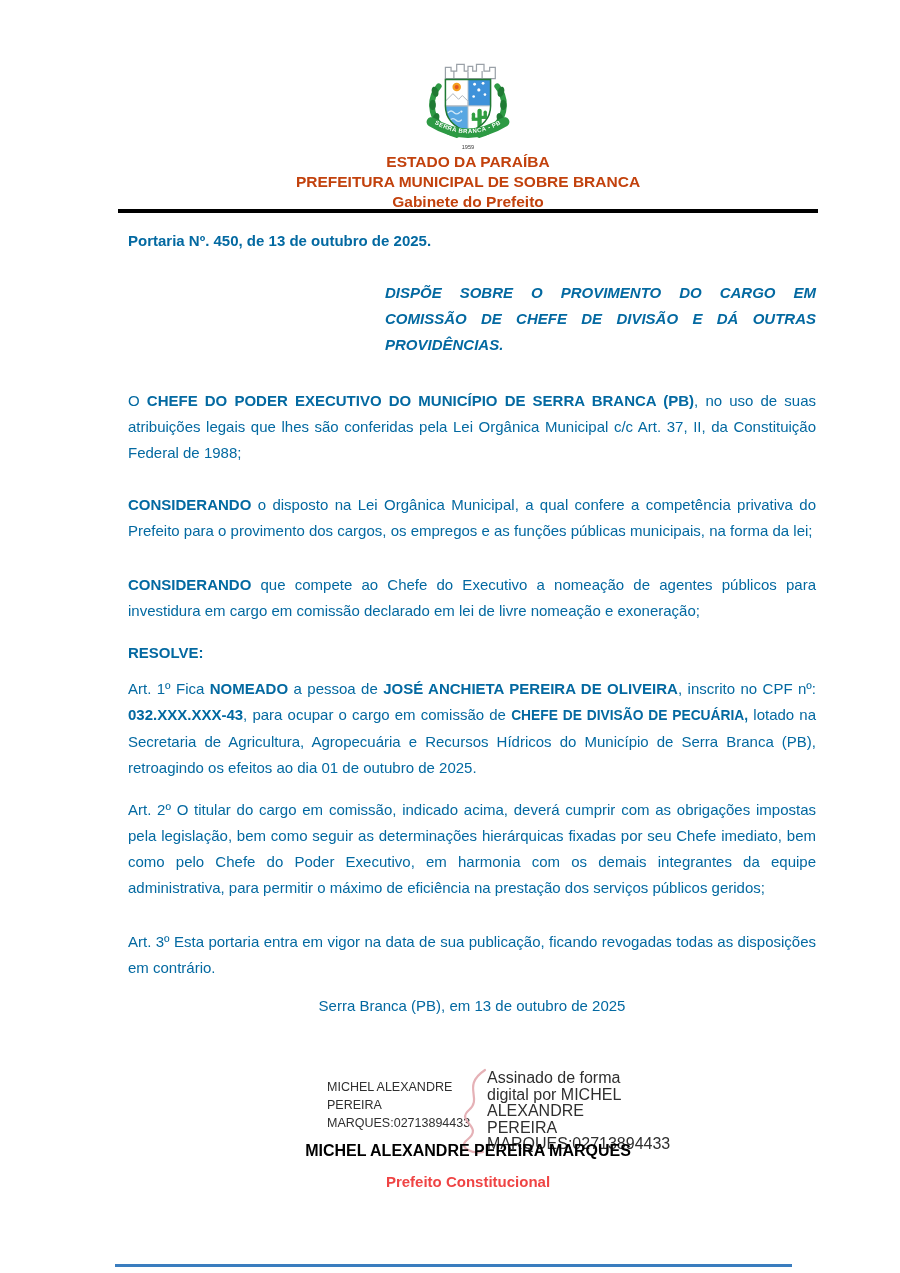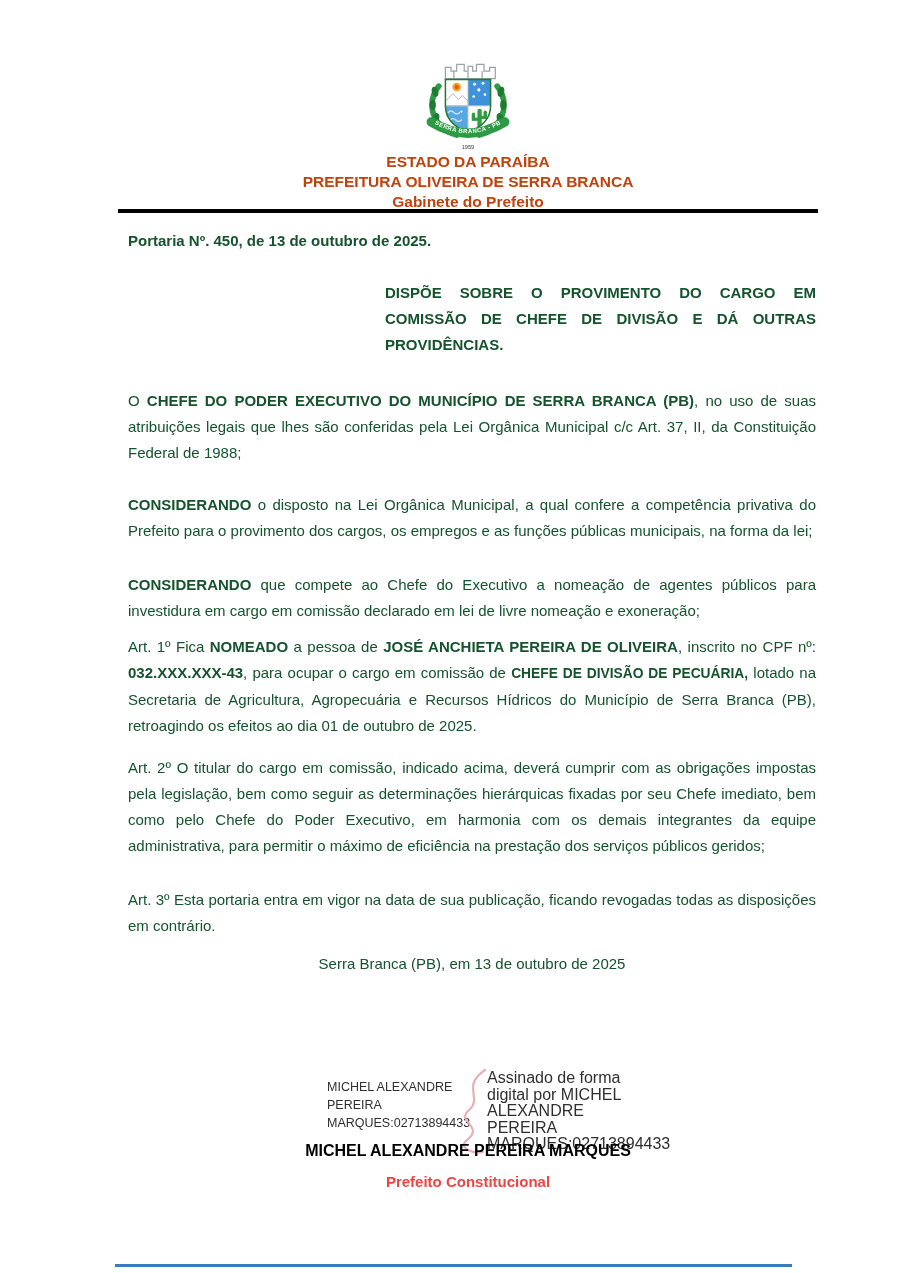--- a/index.html
+++ b/index.html
@@ -18,27 +18,27 @@
   .crest-wrap{margin-top:56px;height:92px;}
   .header-lines{margin-top:4px;font-weight:bold;font-size:15.5px;line-height:20px;color:#c2410c;}
   .rule{
     position:absolute;top:209px;left:118px;width:700px;height:0;
     border-top:4px solid #000;
   }
 
   
   .content{
     position:absolute;top:228px;left:128px;width:688px;
-    font-size:15px;line-height:26px;color:#14532d;
+    font-size:15px;line-height:26px;color:#0369a1;
   }
   .content p{margin:0;text-align:justify;}
   .doc-title{font-weight:bold;margin:0;}
   .epigraph{
     margin:26px 0 0 257px !important;
-    font-weight:bold;text-align:justify;
+    font-weight:bold;text-align:justify;font-style:italic;
   }
   .p-preamble{margin-top:30px !important;}
   .p-considerando1{margin-top:26px !important;}
   .p-considerando2{margin-top:28px !important;}
   .p-resolve{margin-top:16px !important;font-weight:bold;}
   .p-art1{margin-top:10px !important;}
   .p-art2{margin-top:16px !important;}
   .p-art3{margin-top:28px !important;}
   .dateline{margin-top:12px !important;text-align:center !important;}
   .b{font-weight:bold;}
@@ -142,32 +142,33 @@
 
         <path d="M16 70 Q55 94 94 70" fill="none" stroke="#2d9a44" stroke-width="10" stroke-linecap="round"></path>
         <text font-size="6.4" font-weight="bold" fill="#ffffff" letter-spacing="0.5">
           <textPath href="#ribbonArc" startOffset="50%" text-anchor="middle">SERRA BRANCA - PB</textPath>
         </text>
         <text x="55" y="99" font-size="6" text-anchor="middle" fill="#3a3a3a">1959</text>
       </svg>
     </div>
     <div class="header-lines">
       <div>ESTADO DA PARAÍBA</div>
-      <div>PREFEITURA OLIVEIRA DE SERRA BRANCA</div>
+      <div>PREFEITURA MUNICIPAL DE SOBRE BRANCA</div>
       <div>Gabinete do Prefeito</div>
     </div>
   </div>
   <div class="rule"></div>
 
   <div class="content">
     <p class="doc-title">Portaria Nº. 450, de 13 de outubro de 2025.</p>
     <p class="epigraph">DISPÕE SOBRE O PROVIMENTO DO CARGO EM COMISSÃO DE CHEFE DE DIVISÃO E DÁ OUTRAS PROVIDÊNCIAS.</p>
     <p class="p-preamble"><span>O </span><span class="b">CHEFE DO PODER EXECUTIVO DO MUNICÍPIO DE SERRA BRANCA (PB)</span><span>, no uso de suas atribuições legais que lhes são conferidas pela Lei Orgânica Municipal c/c Art. 37, II, da Constituição Federal de 1988;</span></p>
     <p class="p-considerando1"><span class="b">CONSIDERANDO</span><span> o disposto na Lei Orgânica Municipal, a qual confere a competência privativa do Prefeito para o provimento dos cargos, os empregos e as funções públicas municipais, na forma da lei;</span></p>
     <p class="p-considerando2"><span class="b">CONSIDERANDO</span><span> que compete ao Chefe do Executivo a nomeação de agentes públicos para investidura em cargo em comissão declarado em lei de livre nomeação e exoneração;</span></p>
+    <p class="p-resolve">RESOLVE:</p>
     <p class="p-art1"><span>Art. 1º Fica </span><span class="b">NOMEADO</span><span> a pessoa de </span><span class="b">JOSÉ ANCHIETA PEREIRA DE OLIVEIRA</span><span>, inscrito no CPF nº: </span><span class="b">032.XXX.XXX-43</span><span>, para ocupar o cargo em comissão de </span><span class="b sm">CHEFE DE DIVISÃO DE PECUÁRIA,</span><span> lotado na Secretaria de Agricultura, Agropecuária e Recursos Hídricos do Município de Serra Branca (PB), retroagindo os efeitos ao dia 01 de outubro de 2025.</span></p>
     <p class="p-art2"><span>Art. 2º O titular do cargo em comissão, indicado acima, deverá cumprir com as obrigações impostas pela legislação, bem como seguir as determinações hierárquicas fixadas por seu Chefe imediato, bem como pelo Chefe do Poder Executivo, em harmonia com os demais integrantes da equipe administrativa, para permitir o máximo de eficiência na prestação dos serviços públicos geridos;</span></p>
     <p class="p-art3"><span>Art. 3º Esta portaria entra em vigor na data de sua publicação, ficando revogadas todas as disposições em contrário.</span></p>
     <p class="dateline">Serra Branca (PB), em 13 de outubro de 2025</p>
   </div>
 
   <div class="sig-digital">
     <svg class="sig-squiggle" width="70" height="96" viewBox="0 0 70 96">
       <path d="M46 6 C22 22 44 34 30 46 C16 58 46 62 28 76 C18 84 34 90 44 88" fill="none" stroke="#e2a9ae" stroke-width="2.2" stroke-linecap="round" opacity="0.9"></path>
     </svg>

